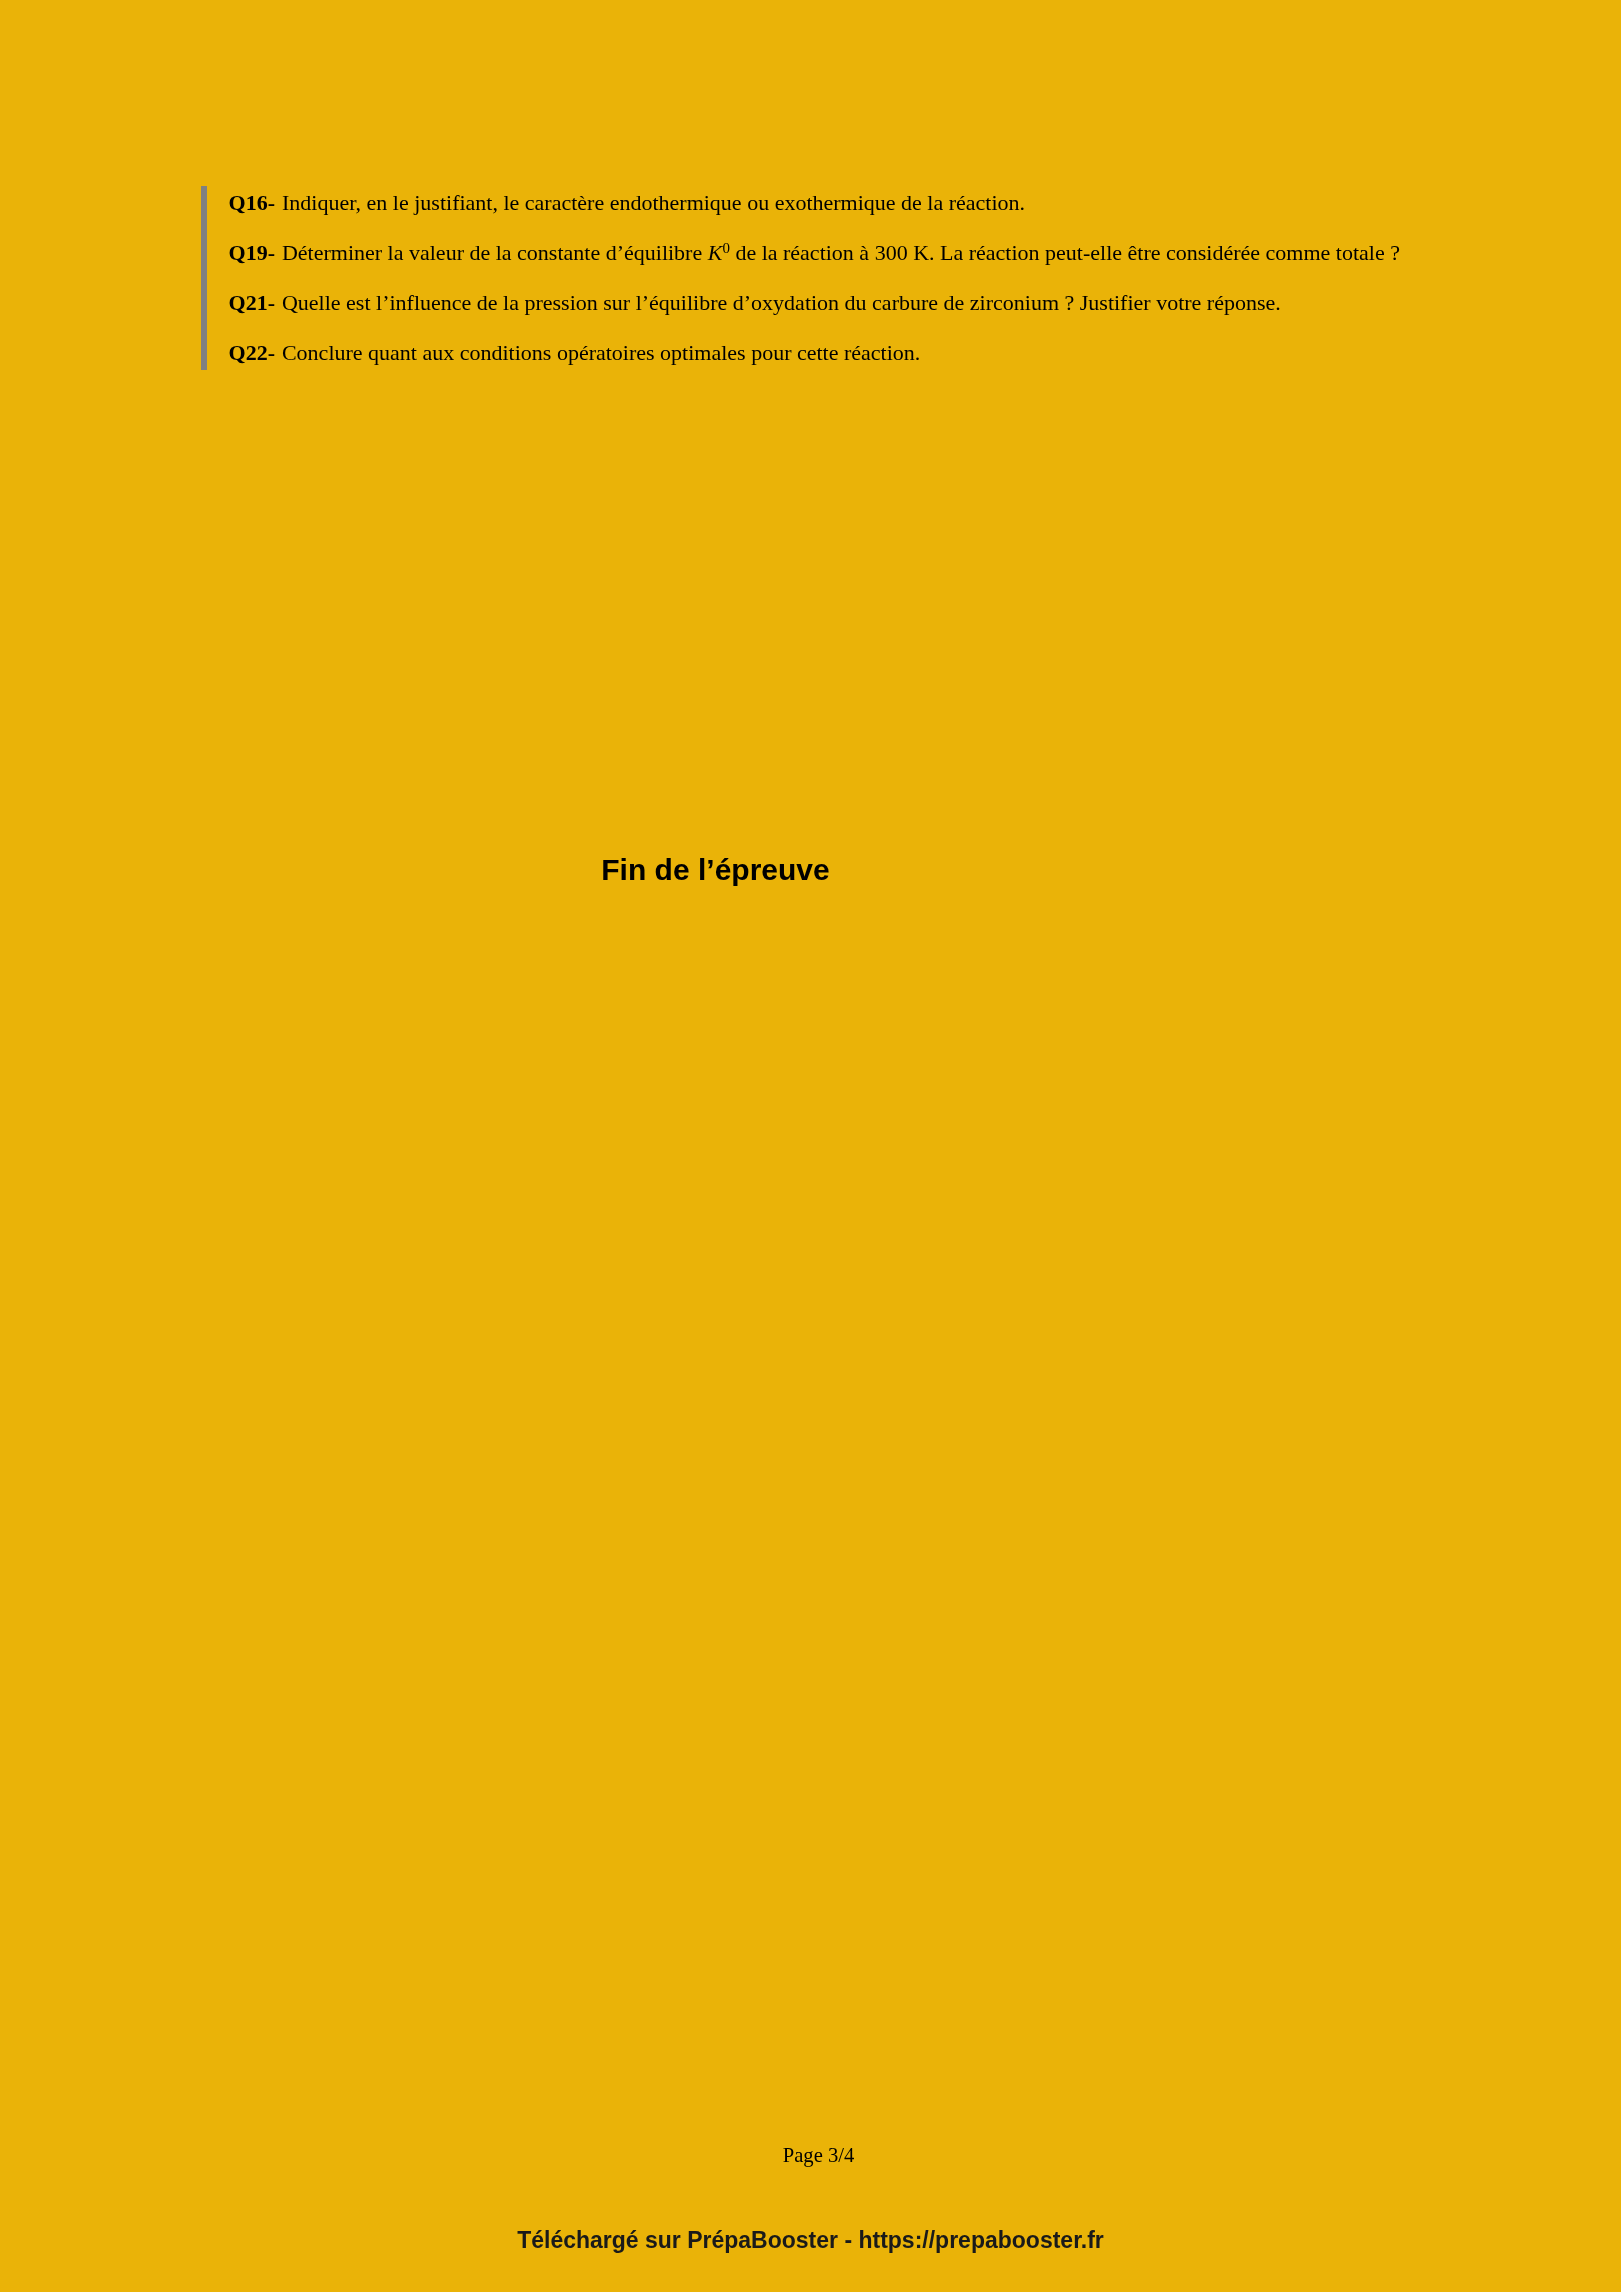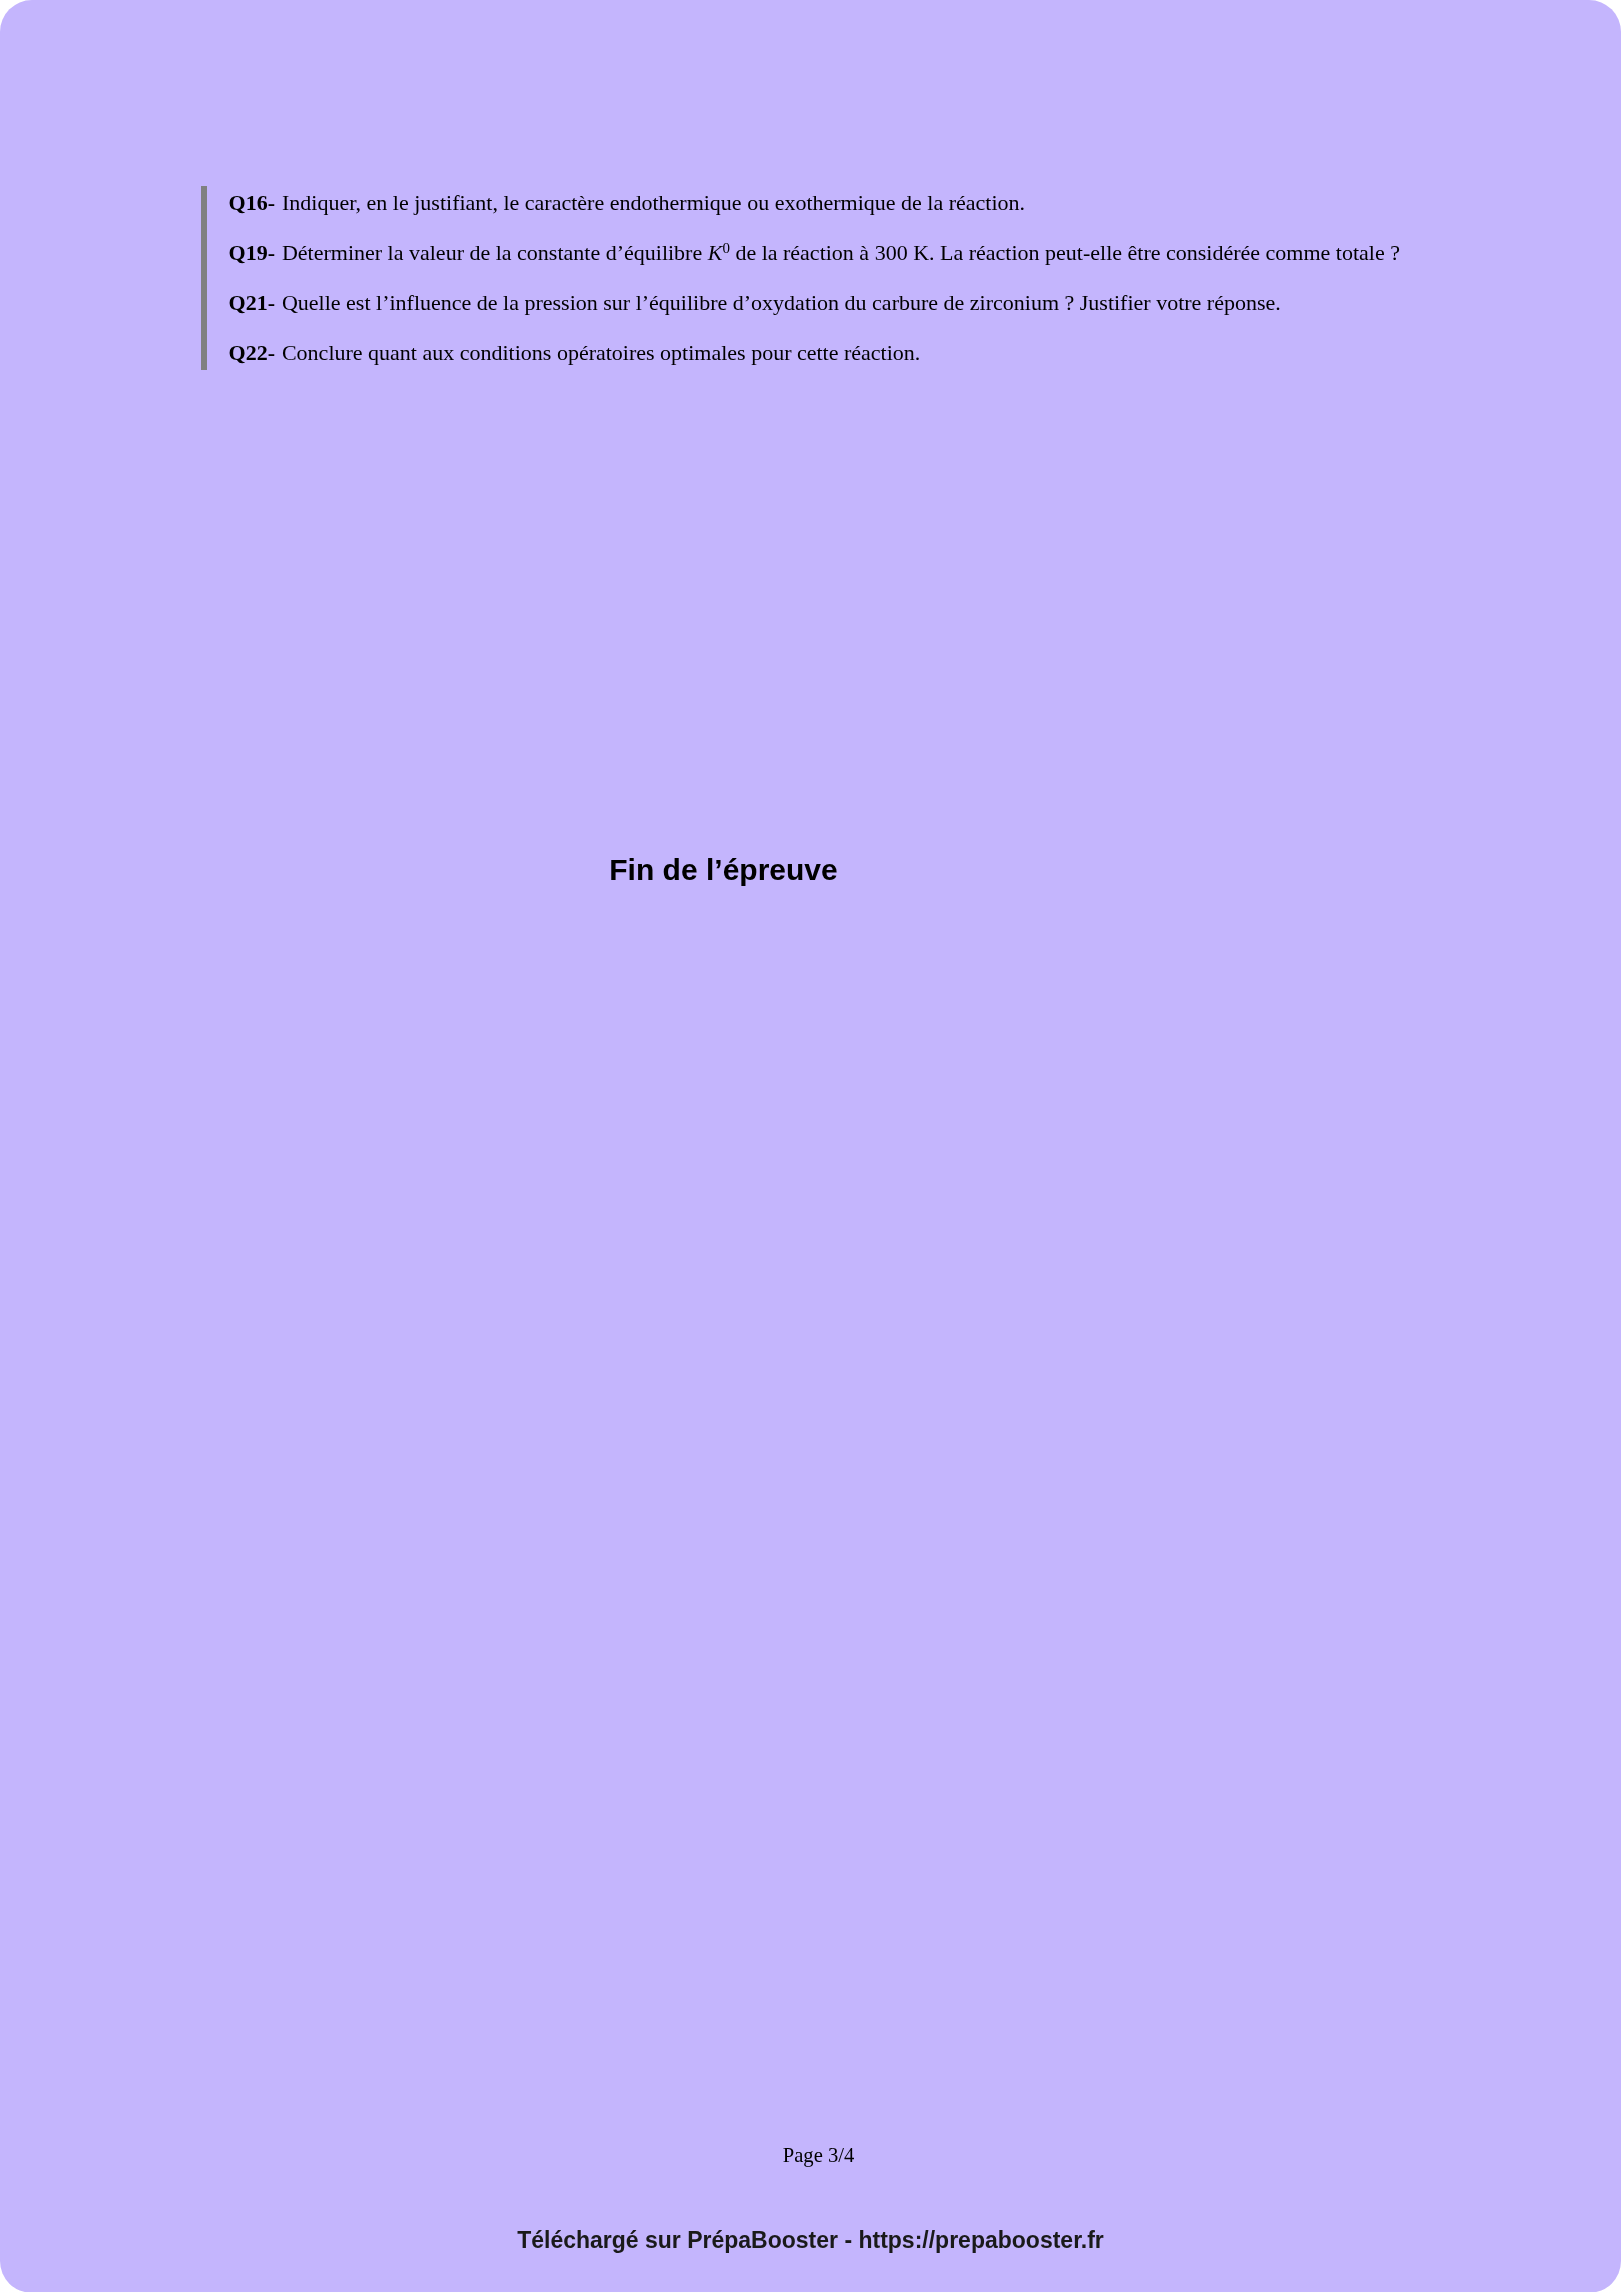--- a/index.html
+++ b/index.html
@@ -4,25 +4,24 @@
 <style>
   html, body {
     margin: 0;
     padding: 0;
     background: #ffffff;
   }
   .page {
     position: relative;
     width: 1621px;
     height: 2293px;
-    background: #c4b5fd;
+    background: #eab308;
     font-family: "Liberation Serif", serif;
     overflow: hidden;
     box-sizing: border-box;
-    border-radius: 32px;
   }
   .question-block {
     position: absolute;
     left: 201px;
     top: 186px;
     width: 1225px;
     border-left: 6.9px solid #808080;
     padding-left: 21.6px;
     box-sizing: border-box;
   }
@@ -56,21 +55,21 @@
     vertical-align: -0.28em;
     font-style: italic;
   }
   .sup {
     font-size: 0.68em;
     vertical-align: 0.48em;
     font-style: normal;
   }
   .end-title {
     position: absolute;
-    left: 16px;
+    left: 8px;
     top: 853px;
     width: 1415px;
     text-align: center;
     font-family: "Liberation Sans", sans-serif;
     font-weight: bold;
     font-size: 30px;
     color: #000000;
   }
   .page-number {
     position: absolute;

